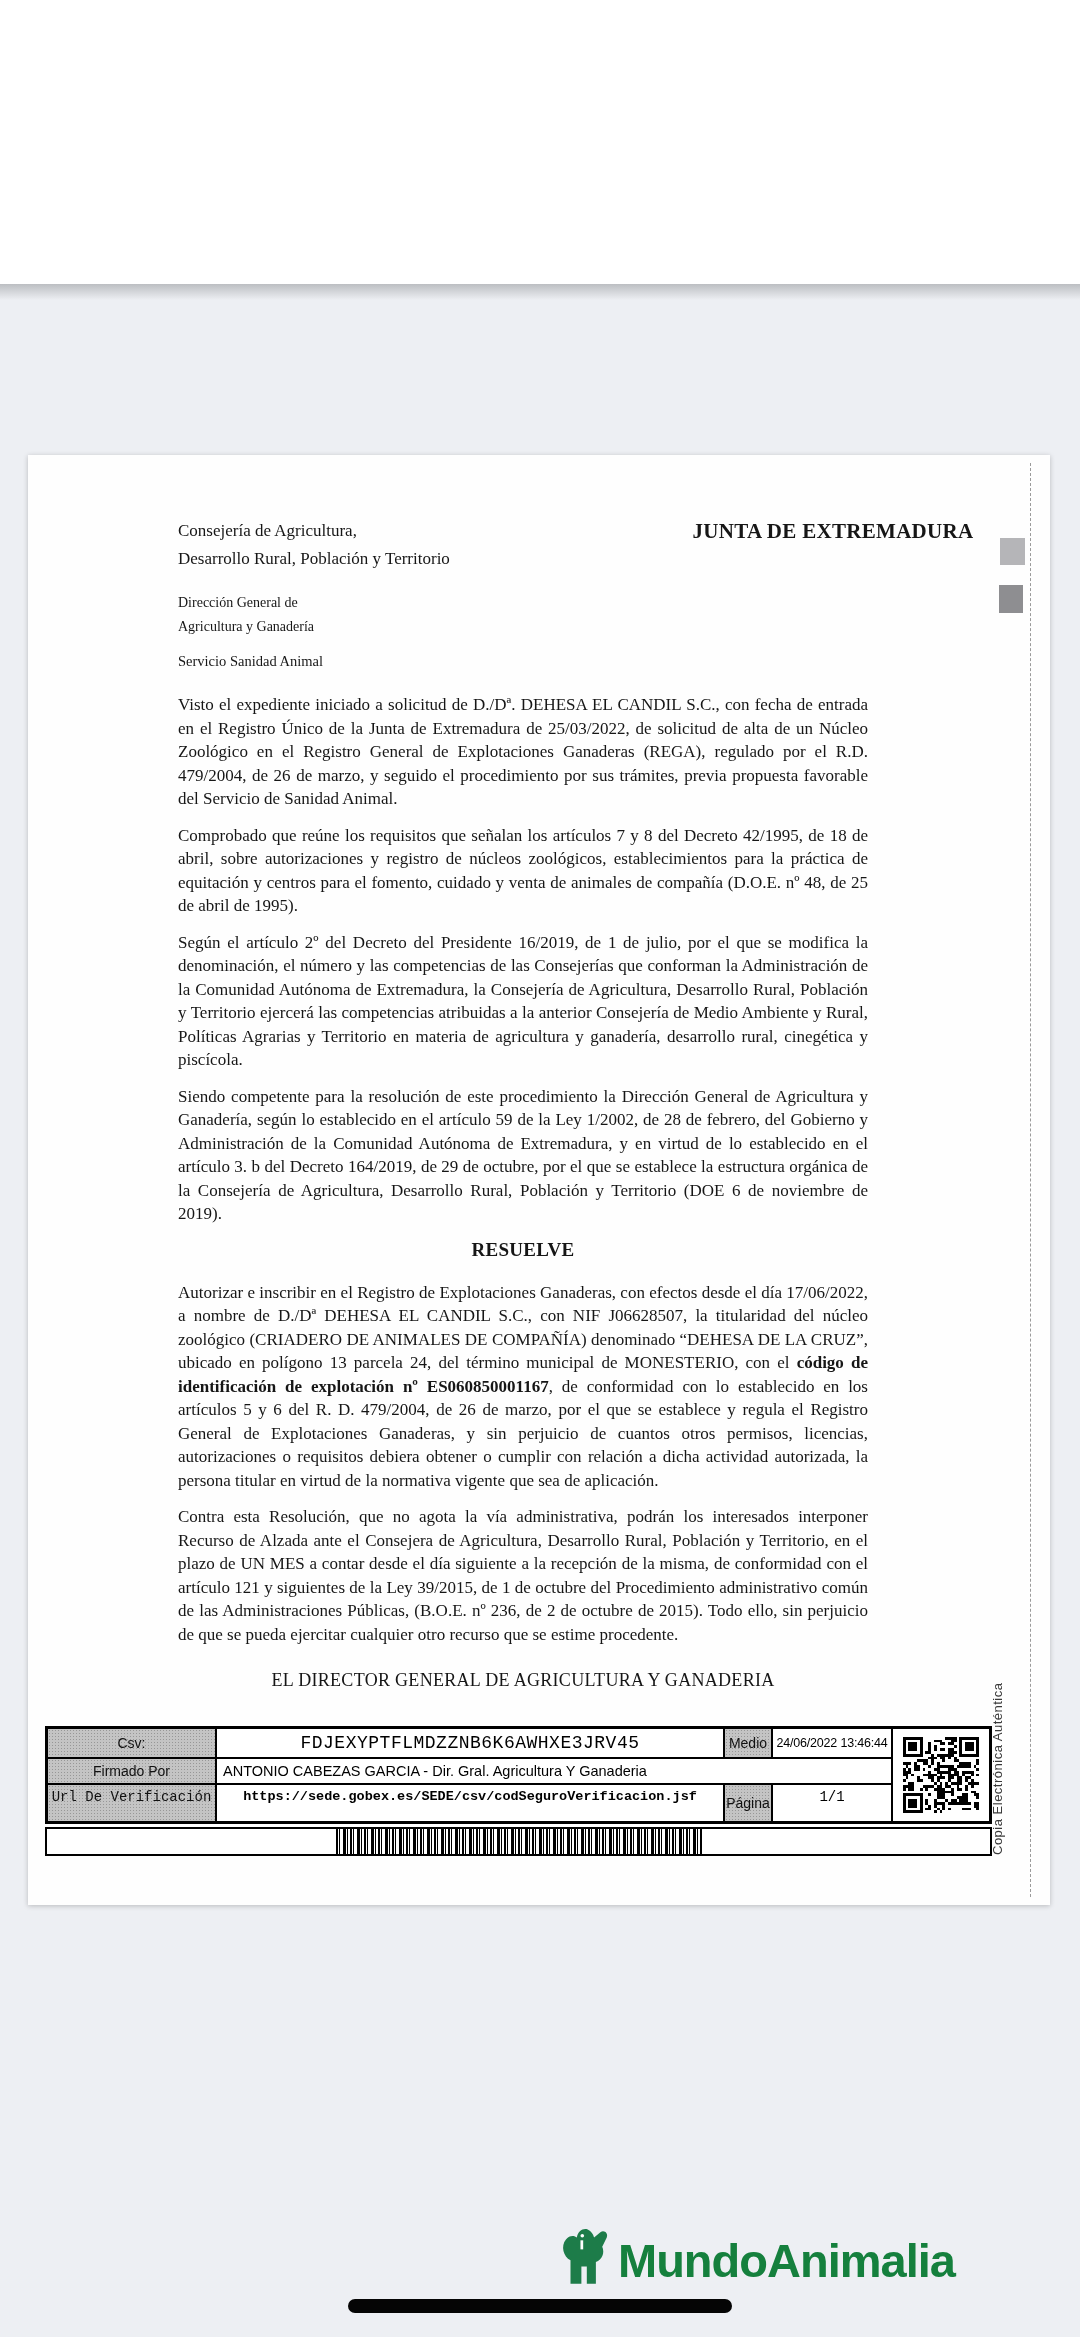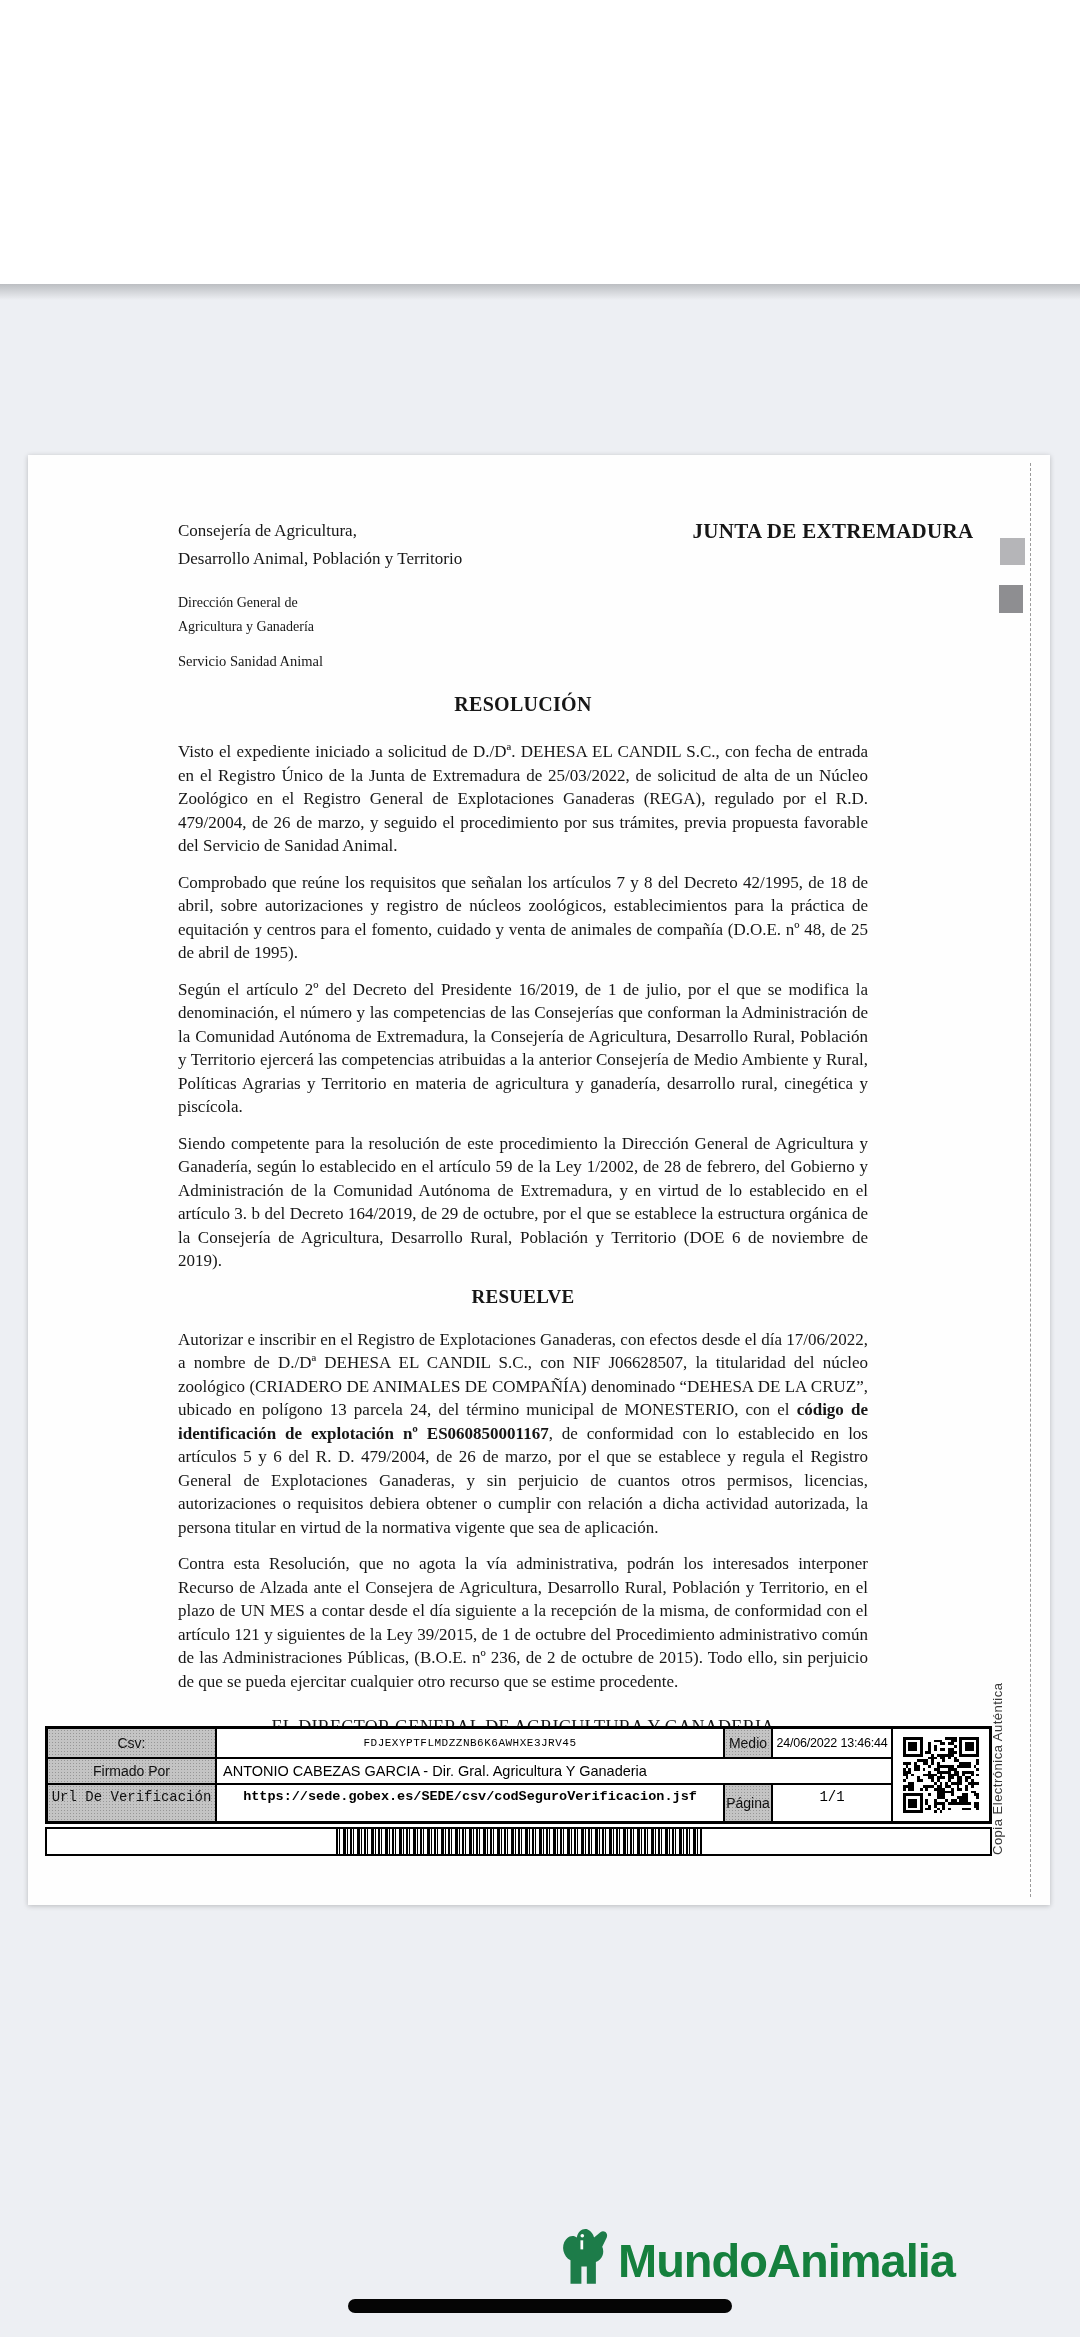--- a/index.html
+++ b/index.html
@@ -48,21 +48,21 @@
   .sigtable{display:flex;border:3px solid #000;height:92px;background:#404040;}
   .siggrid{width:843px;display:grid;grid-template-columns:167px 1fr 46px 118px;
     grid-template-rows:28px 24px 1fr;gap:2px;background:#000;}
   .cell{background:#fff;display:flex;align-items:center;justify-content:center;overflow:hidden;}
   .cell.gray{background-color:#c4c4c4;
     background-image:radial-gradient(#979797 .8px,transparent .9px);background-size:3px 3px;
     font-size:14px;color:#111;text-align:center;}
   .cell.mono{font-family:"Liberation Mono",monospace;}
   .cell.left{justify-content:flex-start;padding-left:6px;}
   .cell.top{align-items:flex-start;padding-top:4px;font-family:Liberation Mono, monospace;}
-  .csv-val{font-size:11px;letter-spacing:.5px;}
+  .csv-val{font-size:18px;letter-spacing:.5px;}
   .url-val{font-size:13.5px;font-weight:700;}
   .name-val{font-size:14.5px;}
   .date-val{font-size:12.5px;letter-spacing:-.2px;}
   .page-val{font-size:14px;}
   .span3{grid-column:2/5;}
   .qr-cell{flex:1;border-left:2px solid #000;display:flex;align-items:center;justify-content:center;background:#fff;}
   .barcode-box{margin-top:3px;border:2px solid #000;height:25px;display:flex;justify-content:center;background:#fff;}
   .barcode{width:366px;height:100%;
     background:repeating-linear-gradient(90deg,#000 0 2px,#fff 2px 3px,#000 3px 4px,#fff 4px 7px,#000 7px 10px,#fff 10px 11px,#000 11px 12px,#fff 12px 14px);}
   
@@ -118,37 +118,36 @@
   <svg width="64" height="66" viewBox="0 0 64 66">
     <path d="M20 24 H12 V60 H52 V24 H44" fill="none" stroke="#5f6368" stroke-width="5.5" stroke-linejoin="round"></path>
     <path d="M32 42 V6 M20 17 L32 5 L44 17" fill="none" stroke="#5f6368" stroke-width="5.5" stroke-linecap="round" stroke-linejoin="round"></path>
   </svg>
 </div>
 
 <div class="page">
 
   <div class="sender-1 serif">
     <div>Consejería de Agricultura,</div>
-    <div>Desarrollo Animal, Población y Territorio</div>
+    <div>Desarrollo Rural, Población y Territorio</div>
   </div>
   <div class="sender-2 serif">
     <div>Dirección General de</div>
     <div>Agricultura y Ganadería</div>
   </div>
   <div class="sender-3 serif">Servicio Sanidad Animal</div>
 
   <div class="org-name serif">JUNTA DE EXTREMADURA</div>
 
   <div class="sq1"></div>
   <div class="sq2"></div>
   <div class="perf-line"></div>
   <div class="side-note">Copia Electrónica Auténtica</div>
 
   <div class="body-col serif">
-    <div class="h-center">RESOLUCIÓN</div>
     <p class="para">Visto el expediente iniciado a solicitud de D./Dª. DEHESA EL CANDIL S.C., con fecha de entrada en el Registro Único de la Junta de Extremadura de 25/03/2022, de solicitud de alta de un Núcleo Zoológico en el Registro General de Explotaciones Ganaderas (REGA), regulado por el R.D. 479/2004, de 26 de marzo, y seguido el procedimiento por sus trámites, previa propuesta favorable del Servicio de Sanidad Animal.</p>
     <p class="para">Comprobado que reúne los requisitos que señalan los artículos 7 y 8 del Decreto 42/1995, de 18 de abril, sobre autorizaciones y registro de núcleos zoológicos, establecimientos para la práctica de equitación y centros para el fomento, cuidado y venta de animales de compañía (D.O.E. nº 48, de 25 de abril de 1995).</p>
     <p class="para">Según el artículo 2º del  Decreto del Presidente 16/2019, de 1 de julio, por el que se modifica la denominación, el número y las competencias de las Consejerías que conforman la Administración de la Comunidad Autónoma de Extremadura, la Consejería de Agricultura, Desarrollo Rural, Población y Territorio ejercerá las competencias atribuidas a la anterior Consejería de Medio Ambiente y Rural, Políticas Agrarias y Territorio en materia de agricultura y ganadería, desarrollo rural, cinegética y piscícola.</p>
     <p class="para">Siendo competente para la resolución de este procedimiento la Dirección General de Agricultura y Ganadería, según lo establecido en el artículo 59 de la Ley 1/2002, de 28 de febrero, del Gobierno y Administración de la Comunidad Autónoma de Extremadura, y en virtud de lo establecido en el artículo 3. b del Decreto 164/2019, de 29 de octubre, por el que se establece la estructura orgánica de la Consejería de Agricultura, Desarrollo Rural, Población y Territorio (DOE 6 de noviembre de 2019).</p>
     <div class="h-center2">RESUELVE</div>
     <p class="para"><span>Autorizar e inscribir en el Registro de Explotaciones Ganaderas, con efectos desde el día 17/06/2022, a nombre de D./Dª DEHESA EL CANDIL S.C., con NIF J06628507, la titularidad del núcleo zoológico (CRIADERO DE ANIMALES DE COMPAÑÍA) denominado “DEHESA DE LA CRUZ”, ubicado en polígono 13 parcela 24, del término municipal de MONESTERIO, con el </span><b>código de identificación de explotación nº ES060850001167</b><span>, de conformidad con lo establecido en los artículos 5 y 6 del R. D. 479/2004, de 26 de marzo, por el que se establece y regula el Registro General de Explotaciones Ganaderas, y sin perjuicio de cuantos otros permisos, licencias, autorizaciones o requisitos debiera obtener o cumplir con relación a dicha actividad autorizada, la persona titular en virtud de la normativa vigente que sea de aplicación.</span></p>
     <p class="para">Contra esta Resolución, que no agota la vía administrativa, podrán los interesados interponer Recurso de Alzada ante el Consejera de Agricultura, Desarrollo Rural, Población y Territorio, en el plazo de UN MES a contar desde el día siguiente a la recepción de la misma,  de conformidad con el artículo 121 y siguientes de la Ley 39/2015, de 1 de octubre del Procedimiento administrativo común de las Administraciones Públicas, (B.O.E. nº 236, de 2 de octubre de 2015). Todo ello, sin perjuicio de que se pueda ejercitar cualquier otro recurso que se estime procedente.</p>
     <div class="sig-line">EL DIRECTOR GENERAL DE AGRICULTURA Y GANADERIA</div>
   </div>
 

